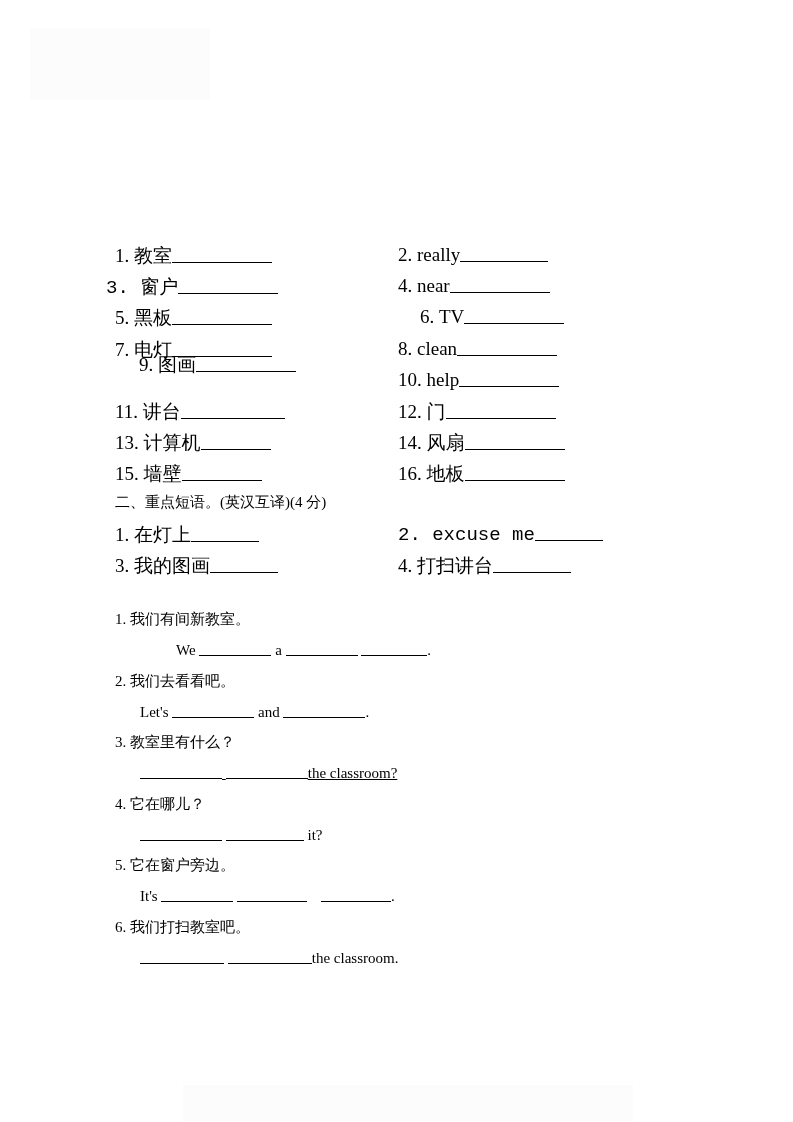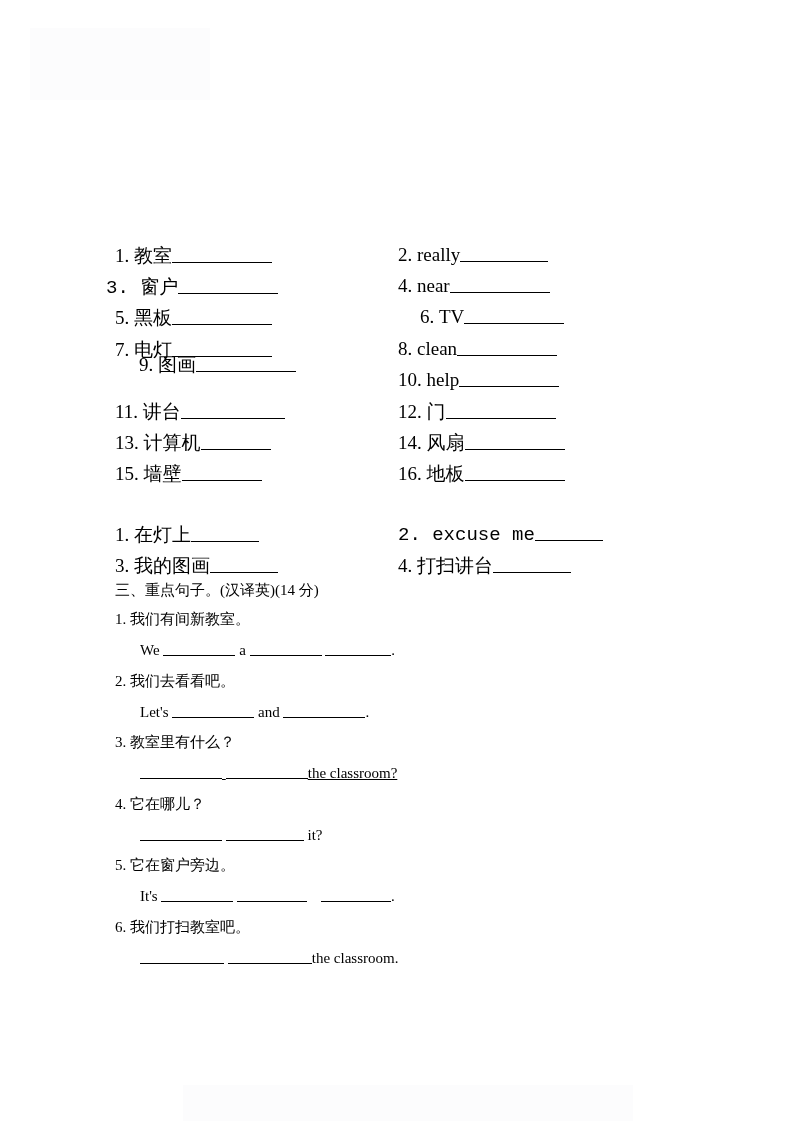--- a/index.html
+++ b/index.html
@@ -113,31 +113,31 @@
       <div class="grid-item" style="left: 115px; top: 352px; margin-left: 24px;"><span>9.</span>&nbsp;<span>图画</span><span class="blank" style="width: 100px;"></span></div>
       <div class="grid-item" style="left: 398px; top: 368px;"><span>10.</span>&nbsp;<span>help</span><span class="blank" style="width: 100px;"></span></div>
       <div class="grid-item" style="left: 115px; top: 399px;"><span>11.</span>&nbsp;<span>讲台</span><span class="blank" style="width: 104px;"></span></div>
       <div class="grid-item" style="left: 398px; top: 399px;"><span>12.</span>&nbsp;<span>门</span><span class="blank" style="width: 110px;"></span></div>
       <div class="grid-item" style="left: 115px; top: 430px;"><span>13.</span>&nbsp;<span>计算机</span><span class="blank" style="width: 70px;"></span></div>
       <div class="grid-item" style="left: 398px; top: 430px;"><span>14.</span>&nbsp;<span>风扇</span><span class="blank" style="width: 100px;"></span></div>
       <div class="grid-item" style="left: 115px; top: 461px;"><span>15.</span>&nbsp;<span>墙壁</span><span class="blank" style="width: 80px;"></span></div>
       <div class="grid-item" style="left: 398px; top: 461px;"><span>16.</span>&nbsp;<span>地板</span><span class="blank" style="width: 100px;"></span></div>
     </div>
 
+  <div class="section-heading" style="top:493px;">二、重点短语。(英汉互译)(4 分)</div>
   <div id="phrase-items">
       <div class="grid-item" style="left: 115px; top: 522px;"><span>1.</span>&nbsp;<span>在灯上</span><span class="blank" style="width: 68px;"></span></div>
       <div class="grid-item" style="left: 398px; top: 522px; font-family: Liberation Mono, monospace;"><span>2.</span>&nbsp;<span>excuse me</span><span class="blank" style="width: 68px;"></span></div>
       <div class="grid-item" style="left: 115px; top: 553px;"><span>3.</span>&nbsp;<span>我的图画</span><span class="blank" style="width: 68px;"></span></div>
       <div class="grid-item" style="left: 398px; top: 553px;"><span>4.</span>&nbsp;<span>打扫讲台</span><span class="blank" style="width: 78px;"></span></div>
     </div>
 
-  <div class="section-heading" style="top:581px;">三、重点句子。(汉译英)(14 分)</div>
   <div id="sentence-items">
       <div class="sent-cn" style="top: 610px;"><span>1.</span>&nbsp;<span>我们有间新教室。</span></div>
-      <div class="sent-en" style="top: 641px;"><span>We</span> <span class="blank" style="width: 72px;"></span> <span>a</span> <span class="blank" style="width: 72px;"></span> <span class="blank" style="width: 66px;"></span><span>.</span></div>
+      <div class="sent-en" style="top: 641px; margin-left: 36px;"><span>We</span> <span class="blank" style="width: 72px;"></span> <span>a</span> <span class="blank" style="width: 72px;"></span> <span class="blank" style="width: 66px;"></span><span>.</span></div>
       <div class="sent-cn" style="top: 672px;"><span>2.</span>&nbsp;<span>我们去看看吧。</span></div>
       <div class="sent-en" style="top: 703px;"><span>Let's</span> <span class="blank" style="width: 82px;"></span> <span>and</span> <span class="blank" style="width: 82px;"></span><span>.</span></div>
       <div class="sent-cn" style="top: 733px;"><span>3.</span>&nbsp;<span>教室里有什么？</span></div>
       <div class="sent-en" style="top: 764px; text-decoration: underline;"><span class="blank" style="width: 82px;"></span> <span class="blank" style="width: 82px;"></span><span>the classroom?</span> </div>
       <div class="sent-cn" style="top: 795px;"><span>4.</span>&nbsp;<span>它在哪儿？</span></div>
       <div class="sent-en" style="top: 826px;"><span class="blank" style="width: 82px;"></span> <span class="blank" style="width: 78px;"></span> <span>it?</span> </div>
       <div class="sent-cn" style="top: 856px;"><span>5.</span>&nbsp;<span>它在窗户旁边。</span></div>
       <div class="sent-en" style="top: 887px;"><span>It's</span> <span class="blank" style="width: 72px;"></span> <span class="blank" style="width: 70px;"></span> <span class="gapsp"></span><span class="blank" style="width: 70px;"></span><span>.</span></div>
       <div class="sent-cn" style="top: 918px;"><span>6.</span>&nbsp;<span>我们打扫教室吧。</span></div>
       <div class="sent-en" style="top: 949px;"><span class="blank" style="width: 84px;"></span> <span class="blank" style="width: 84px;"></span><span>the classroom.</span> </div>

